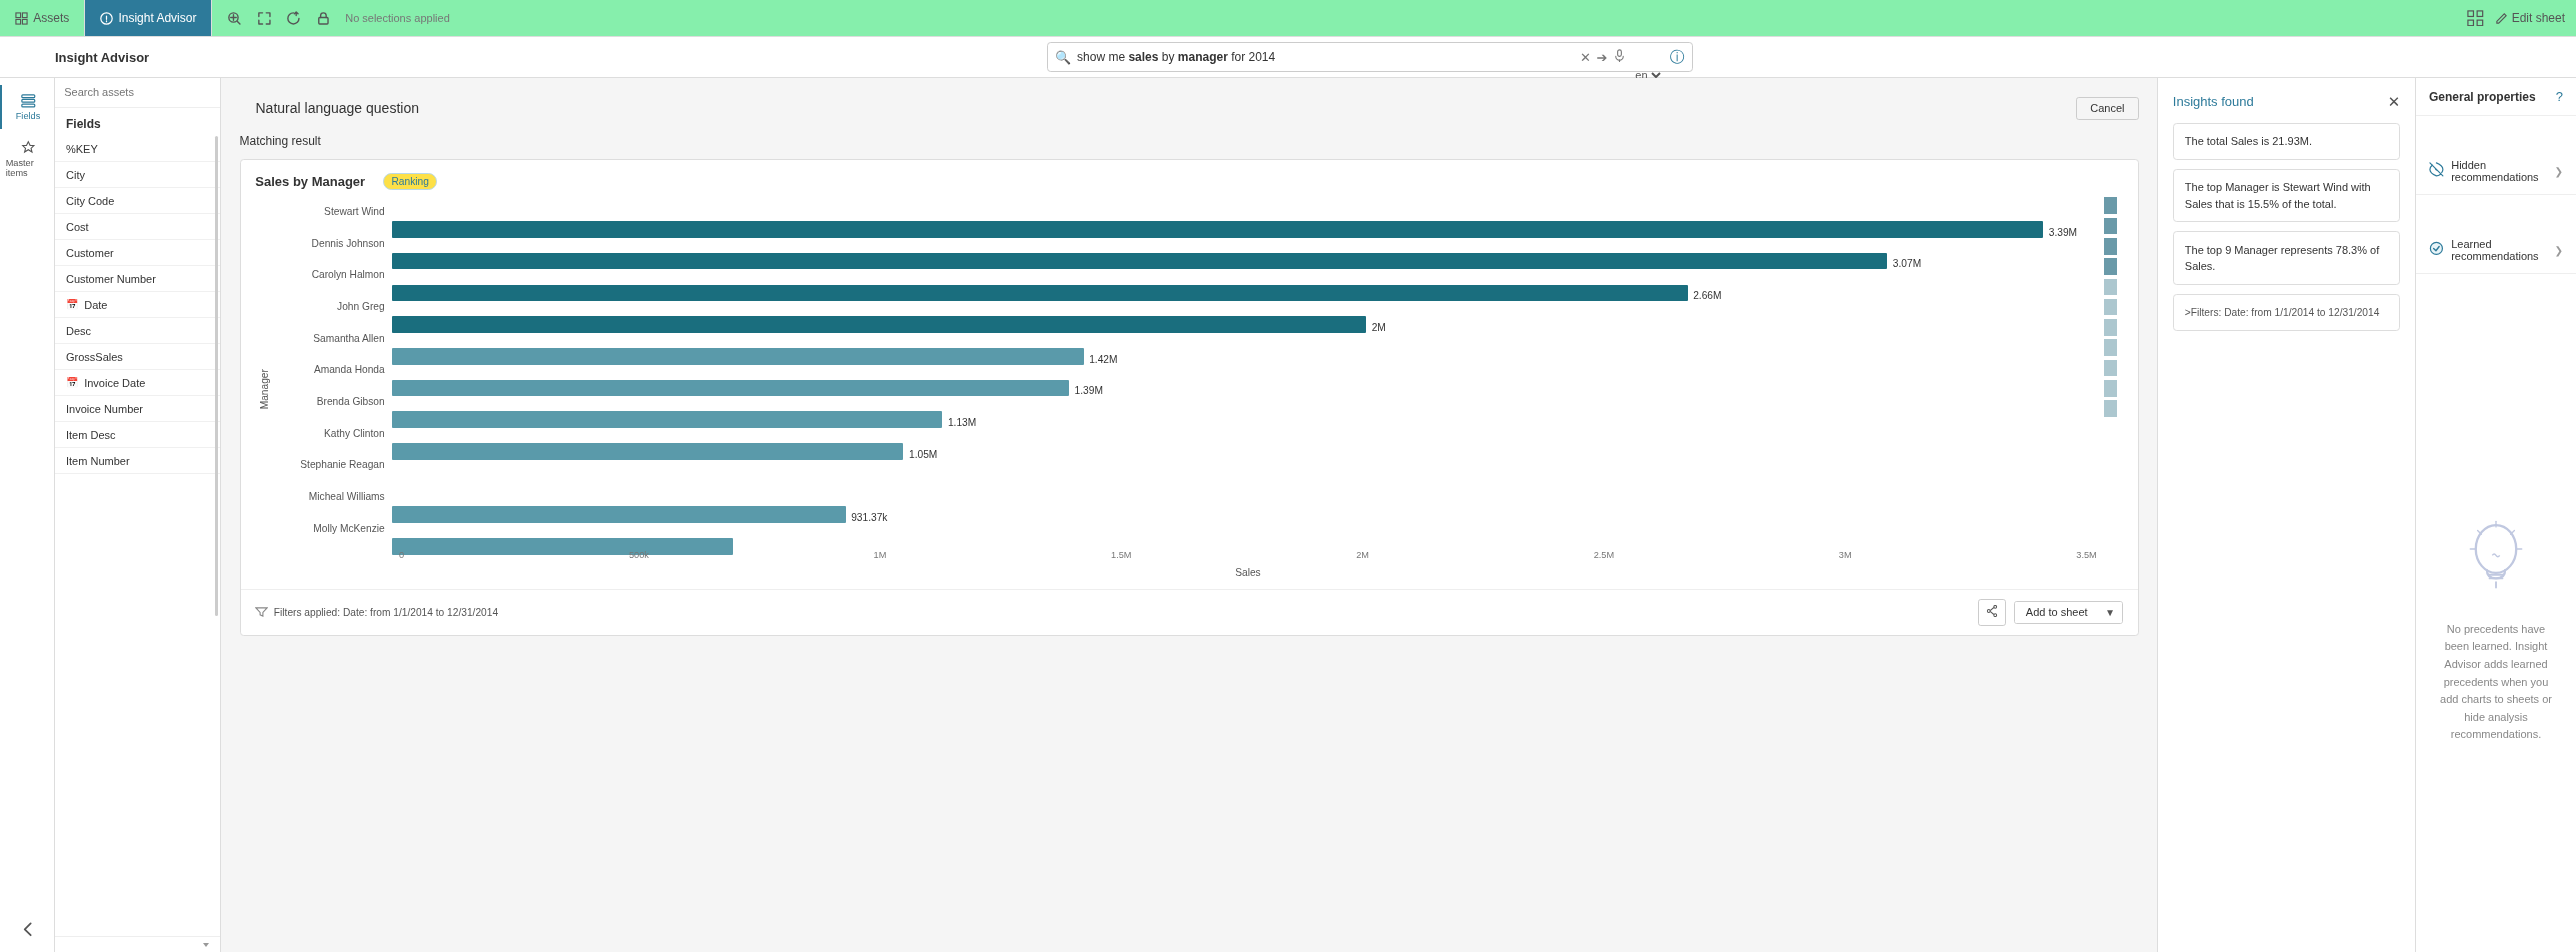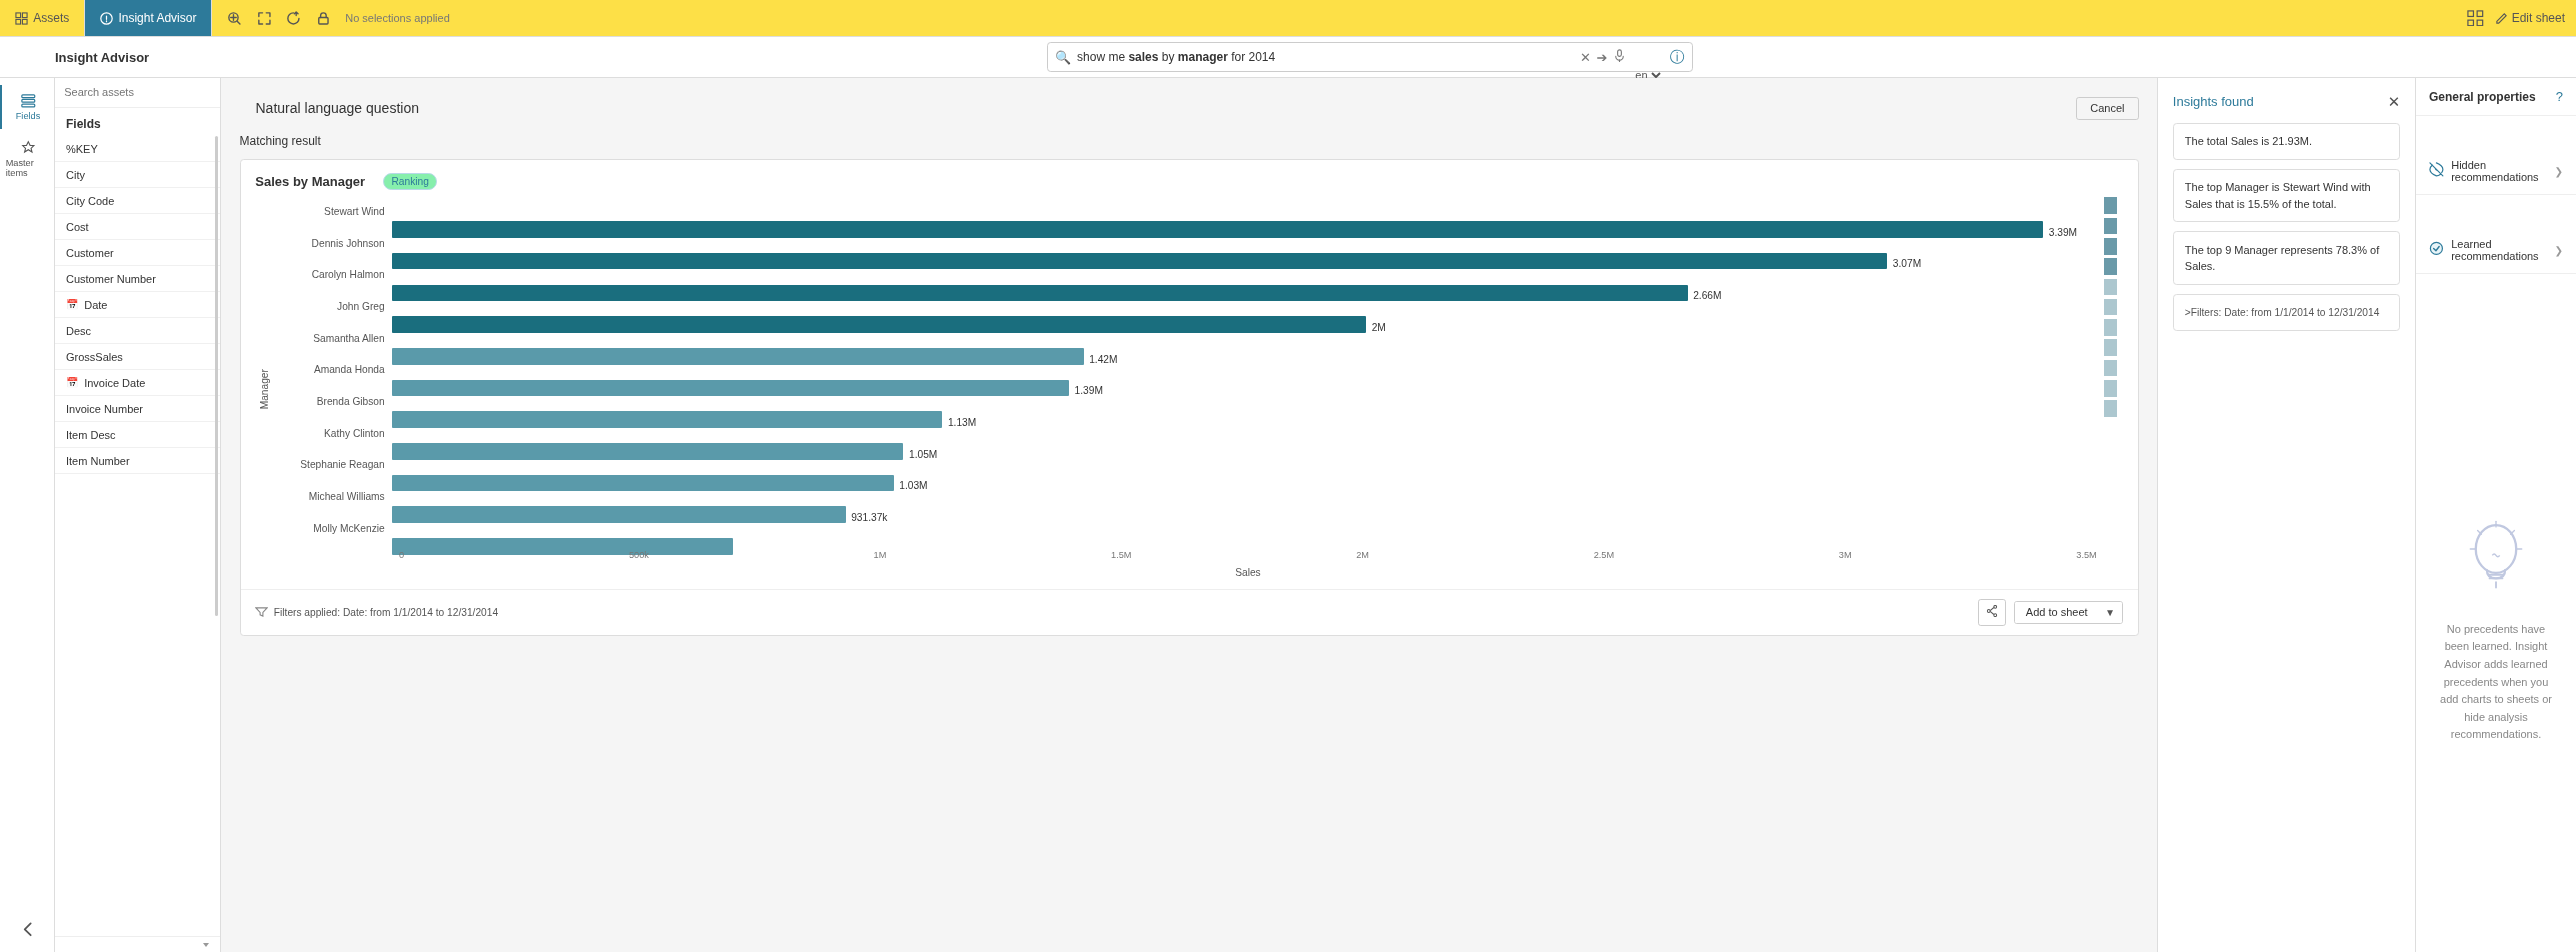--- a/index.html
+++ b/index.html
@@ -1,21 +1,21 @@
 <!DOCTYPE html>
 <html style="font-size:14.8px"><head>
   <meta charset="utf-8">
   <style>
     * { box-sizing: border-box; margin: 0; padding: 0; }
     body { font-family: 'Segoe UI', Arial, sans-serif; font-size: 12px; background: #f5f5f5; overflow: hidden; }
 
     
     .top-bar {
       display: flex; align-items: center; height: 37px;
-      background: #fde047; border-bottom: 0.9px solid #ddd;
+      background: #86efac; border-bottom: 0.9px solid #ddd;
     }
     .top-tab {
       display: flex; align-items: center; gap: 5.5px; padding: 0 14.8px;
       height: 100%; font-size: 12px; color: #555; cursor: pointer;
       border-right: 0.9px solid #ddd;
     }
     .top-tab.active {
       background: #2d7a9a; color: #fff;
     }
     .top-tab-assets { color: #555; }
@@ -132,21 +132,21 @@
     
     .chart-card {
       background: #fff; border: 0.9px solid #ddd; border-radius: 3.7px;
       padding: 0 0 0 0; position: relative;
     }
     .chart-header {
       display: flex; align-items: center; gap: 18px; padding: 13px 14.8px 7.4px;
     }
     .chart-title { font-size: 13px; font-weight: 600; color: #333; }
     .ranking-badge {
-      background: #86efac; color: #2d7a9a; border: 0.9px solid #b8d8e8;
+      background: #fde047; color: #2d7a9a; border: 0.9px solid #b8d8e8;
       border-radius: 9.2px; font-size: 10.2px; padding: 1.8px 7.4px;
     }
     .chart-area {
       padding: 0 14.8px 7.4px; display: flex; gap: 7.4px;
     }
 
     
     .bar-chart { flex: 1; }
     .bar-row {
       display: flex; align-items: center; height: 28px; margin-bottom: 3.7px;
@@ -488,24 +488,20 @@
               </div>
               <div class="bar-row">
                 <div class="bar-label">Kathy Clinton</div>
                 <div class="bar-container">
                   <div class="bar" style="width: 30%; background: rgb(90, 154, 170);"></div>
                   <div class="bar-value">1.05M</div>
                 </div>
               </div>
               <div class="bar-row">
                 <div class="bar-label">Stephanie Reagan</div>
-                <div class="bar-container">
-                  <div class="bar" style="width: 29.4286%; background: rgb(90, 154, 170);"></div>
-                  <div class="bar-value">1.03M</div>
-                </div>
               </div>
               <div class="bar-row">
                 <div class="bar-label">Micheal Williams</div>
                 <div class="bar-container">
                   <div class="bar" style="width: 26.6106%; background: rgb(90, 154, 170);"></div>
                   <div class="bar-value">931.37k</div>
                 </div>
               </div>
               <div class="bar-row">
                 <div class="bar-label">Molly McKenzie</div>

